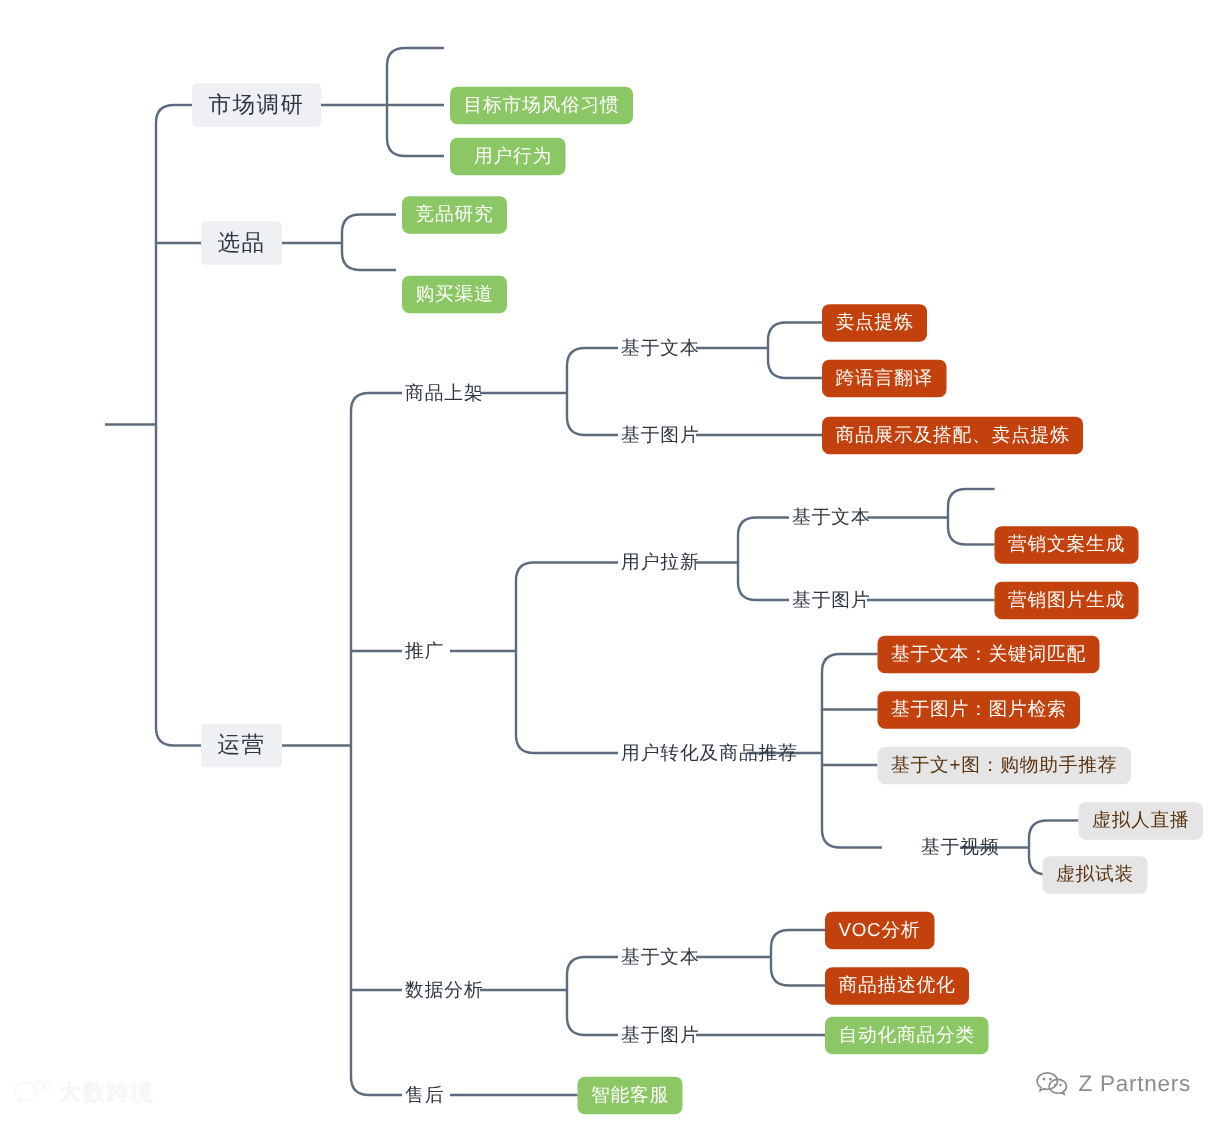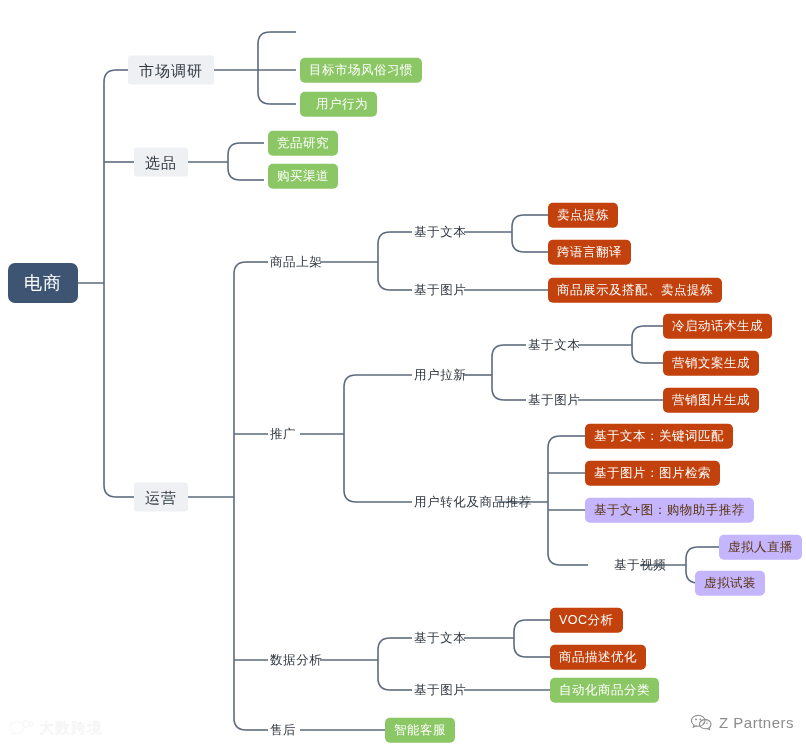--- a/index.html
+++ b/index.html
@@ -56,21 +56,21 @@
   
   .n-green-dark{
     background:#c2410c;color:#ffffff;
     border-radius:5px;
     font-size:12.5px;
     padding:6px 9px;
     letter-spacing:.5px;
   }
   
   .n-orange{
-    background:#c4b5fd;color:#5a3310;
+    background:#e5e5e5;color:#5a3310;
     border-radius:5px;
     font-size:12.5px;
     padding:6px 9px;
     letter-spacing:.5px;
   }
 
   
   .wm-left{
     position:absolute;left:8px;bottom:10px;
     display:flex;align-items:center;gap:5px;
@@ -167,49 +167,47 @@
     <path d="M464,638 H514"></path>
     <path d="M514,632 Q514,620 526,620 M514,632 V645 M514,645 Q514,657 526,657"></path>
     <path d="M526,620 H550"></path>
     <path d="M526,657 H550"></path>
 
     <path d="M464,690 H550"></path>
 
     <path d="M300,730 H385"></path>
   </svg>
 
-  <div class="node n-root" style="left:8px;top:283px;">电商</div>
 
   <div class="node n-l2" style="left:128px;top:70px;">市场调研</div>
   <div class="node n-l2" style="left:134px;top:162px;">选品</div>
   <div class="node n-l2" style="left:134px;top:497px;">运营</div>
 
   <div class="node n-green-light" style="left:300px;top:70px;">目标市场风俗习惯</div>
   <div class="node n-green-light" style="left:300px;top:104px;padding-left:16px;">用户行为</div>
 
   <div class="node n-green-light" style="left:268px;top:143px;">竞品研究</div>
-  <div class="node n-green-light" style="left:268px;top:176px;">购买渠道</div>
+  <div class="node n-green-light" style="left:268px;top:196px;">购买渠道</div>
 
   <div class="node n-plain" style="left:268px;top:262px;">商品上架</div>
   <div class="node n-plain" style="left:268px;top:434px;">推广</div>
   <div class="node n-plain" style="left:268px;top:660px;">数据分析</div>
   <div class="node n-plain" style="left:268px;top:730px;">售后</div>
 
   <div class="node n-plain" style="left:412px;top:232px;">基于文本</div>
   <div class="node n-plain" style="left:412px;top:290px;">基于图片</div>
   <div class="node n-green-dark" style="left:548px;top:215px;">卖点提炼</div>
   <div class="node n-green-dark" style="left:548px;top:252px;">跨语言翻译</div>
   <div class="node n-green-dark" style="left:548px;top:290px;">商品展示及搭配、卖点提炼</div>
 
   <div class="node n-plain" style="left:412px;top:375px;">用户拉新</div>
   <div class="node n-plain" style="left:412px;top:502px;">用户转化及商品推荐</div>
 
   <div class="node n-plain" style="left:526px;top:345px;">基于文本</div>
   <div class="node n-plain" style="left:526px;top:400px;">基于图片</div>
-  <div class="node n-green-dark" style="left:663px;top:326px;">冷启动话术生成</div>
   <div class="node n-green-dark" style="left:663px;top:363px;">营销文案生成</div>
   <div class="node n-green-dark" style="left:663px;top:400px;">营销图片生成</div>
 
   <div class="node n-green-dark" style="left:585px;top:436px;">基于文本：关键词匹配</div>
   <div class="node n-green-dark" style="left:585px;top:473px;">基于图片：图片检索</div>
   <div class="node n-orange" style="left:585px;top:510px;">基于文+图：购物助手推荐</div>
   <div class="node n-plain" style="left:588px;top:565px;margin-left:24px;">基于视频</div>
   <div class="node n-orange" style="left:719px;top:547px;">虚拟人直播</div>
   <div class="node n-orange" style="left:695px;top:583px;">虚拟试装</div>
 

